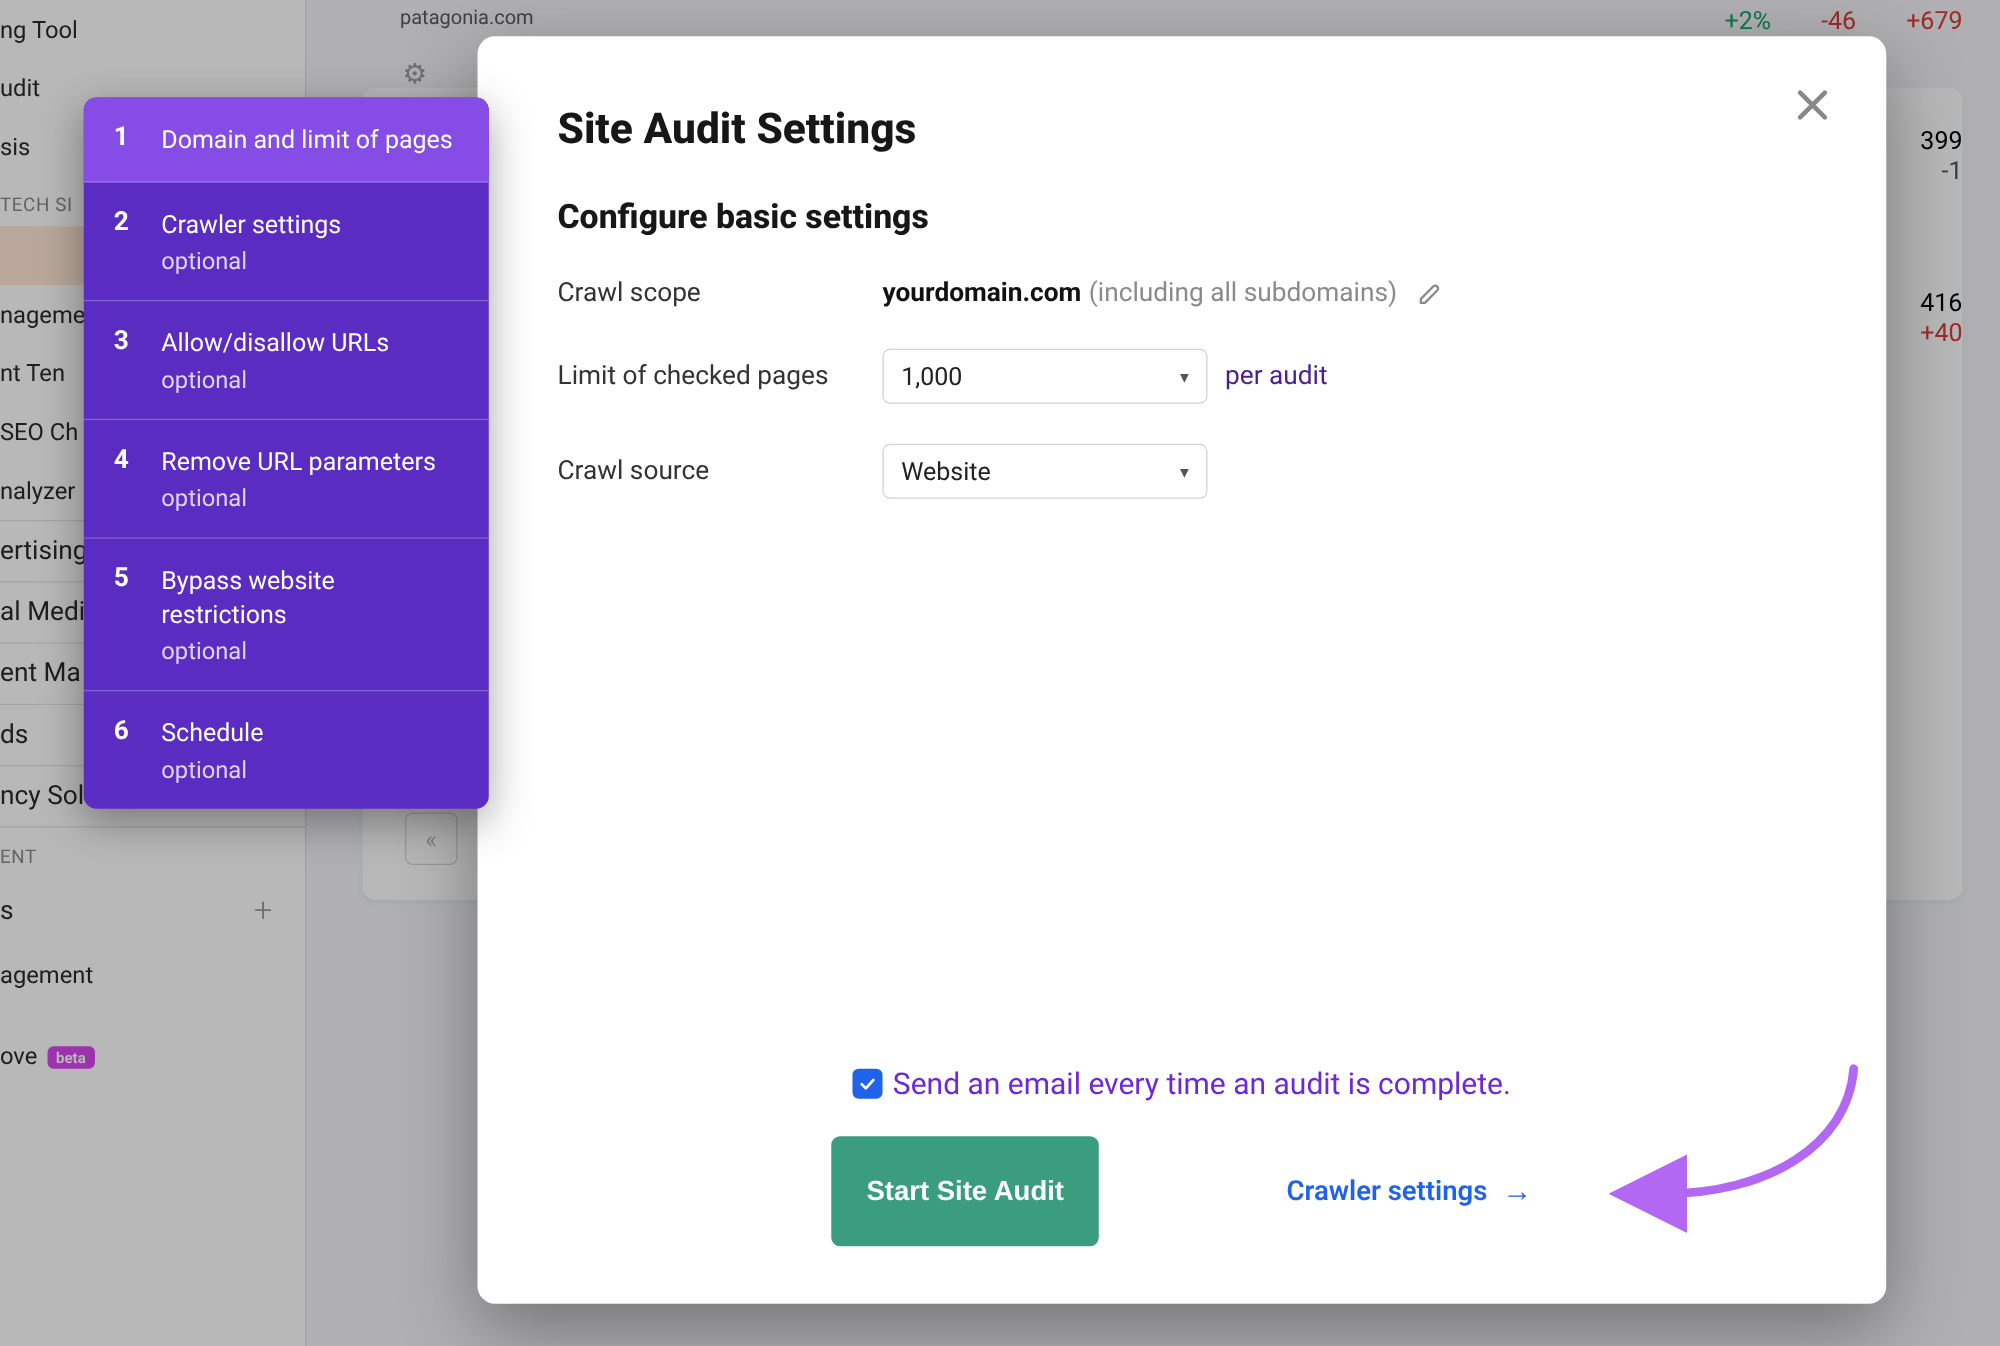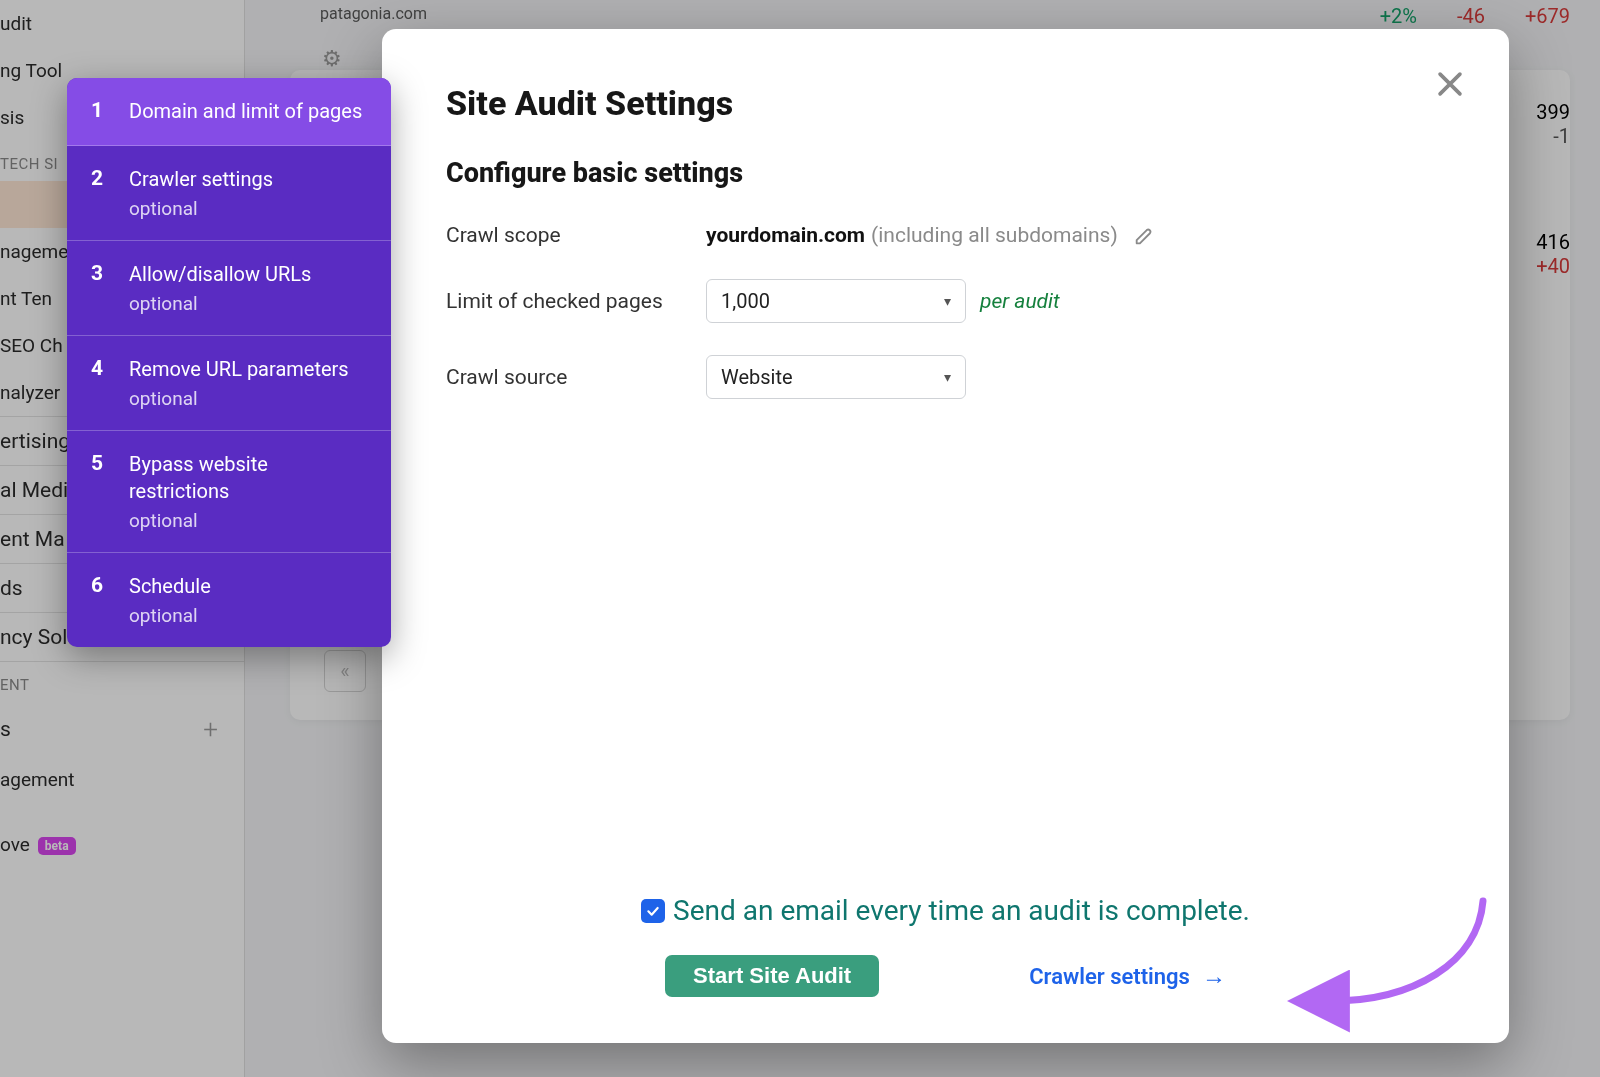--- a/index.html
+++ b/index.html
@@ -41,27 +41,27 @@
   .modal h1 { font-size:34px; font-weight:800; color:#171717; margin-bottom:34px;}
   .modal h2 { font-size:27px; font-weight:800; color:#171717; margin-bottom:34px;}
   .field { display:flex; align-items:center; margin-bottom:32px; font-size:21px; color:#333;}
   .field .flabel { width:260px; flex-shrink:0;}
   .field .domain strong { font-weight:700; color:#111;}
   .field .sub { color:#8a8a8a; margin-left:6px;}
   .edit-icon { display:inline-flex; width:22px; height:22px; margin-left:10px; color:#8a8a8a; cursor:pointer; vertical-align:middle;}
   .edit-icon svg { width:100%; height:100%; }
   .select { width:260px; height:44px; border:1px solid #cfd2d6; border-radius:6px; background:#fff; padding:0 14px; display:flex; align-items:center; justify-content:space-between; font-size:20px; color:#222; cursor:pointer;}
   .select .caret { color:#555; font-size:14px;}
-  .peraudit { margin-left:14px; color:#15803d;font-style:italic;}
+  .peraudit { margin-left:14px; color:#4c1d95;}
   .footer { position:absolute; left:64px; right:64px; bottom:46px;}
-  .email-row { display:flex; align-items:center; justify-content:center; gap:8px; font-size:28px; color:#0f766e; margin-bottom:28px;}
+  .email-row { display:flex; align-items:center; justify-content:center; gap:8px; font-size:24px; color:#6d28d9; margin-bottom:28px;}
   .chk { width:24px; height:24px; background:#1e63e9; border-radius:5px; display:flex; align-items:center; justify-content:center; color:#fff; flex-shrink:0;}
   .chk svg { width:16px; height:16px; }
   .actions { display:flex; align-items:center; justify-content:center; gap:150px; position:relative;}
-  .btn-primary { background:#3a9e7e; color:#fff; font-size:22px; font-weight:600; padding:8px 28px; border:none; border-radius:7px; cursor:pointer;}
+  .btn-primary { background:#3a9e7e; color:#fff; font-size:22px; font-weight:600; padding:31px 28px; border:none; border-radius:7px; cursor:pointer;}
   .link-next { color:#1e63e9; font-size:22px; font-weight:600; display:flex; align-items:center; gap:12px; cursor:pointer;}
   .link-next .arrow { font-size:24px; }
   .annot-arrow { position:absolute; left:857px; top:-62px; width:200px; height:130px; pointer-events:none; z-index: 30;}
   .annot-arrow svg { width:100%; height:100%; overflow:visible;}
 </style>
 </head>
 <body>
 
 <div class="bg">
   <div class="row-domain">patagonia.com</div>
@@ -77,22 +77,22 @@
   <div class="metrics2">
     <div class="b">399</div>
     <div style="color:#555">-1</div>
   </div>
   <div class="metrics3">
     <div class="b">416</div>
     <div style="color:#d93a3a">+40</div>
   </div>
 
   <div class="left-nav">
+    <div class="item">ng Tool</div>
     <div class="item">udit</div>
-    <div class="item">ng Tool</div>
     <div class="item">sis</div>
     <div class="section">TECH SI</div>
     <div class="item" style="background:#ffe8d6">&nbsp;</div>
     <div class="item">nagement</div>
     <div class="item">nt Ten</div>
     <div class="item">SEO Ch</div>
     <div class="item">nalyzer</div>
     <hr>
     <div class="group">
         <span>ertising</span>

